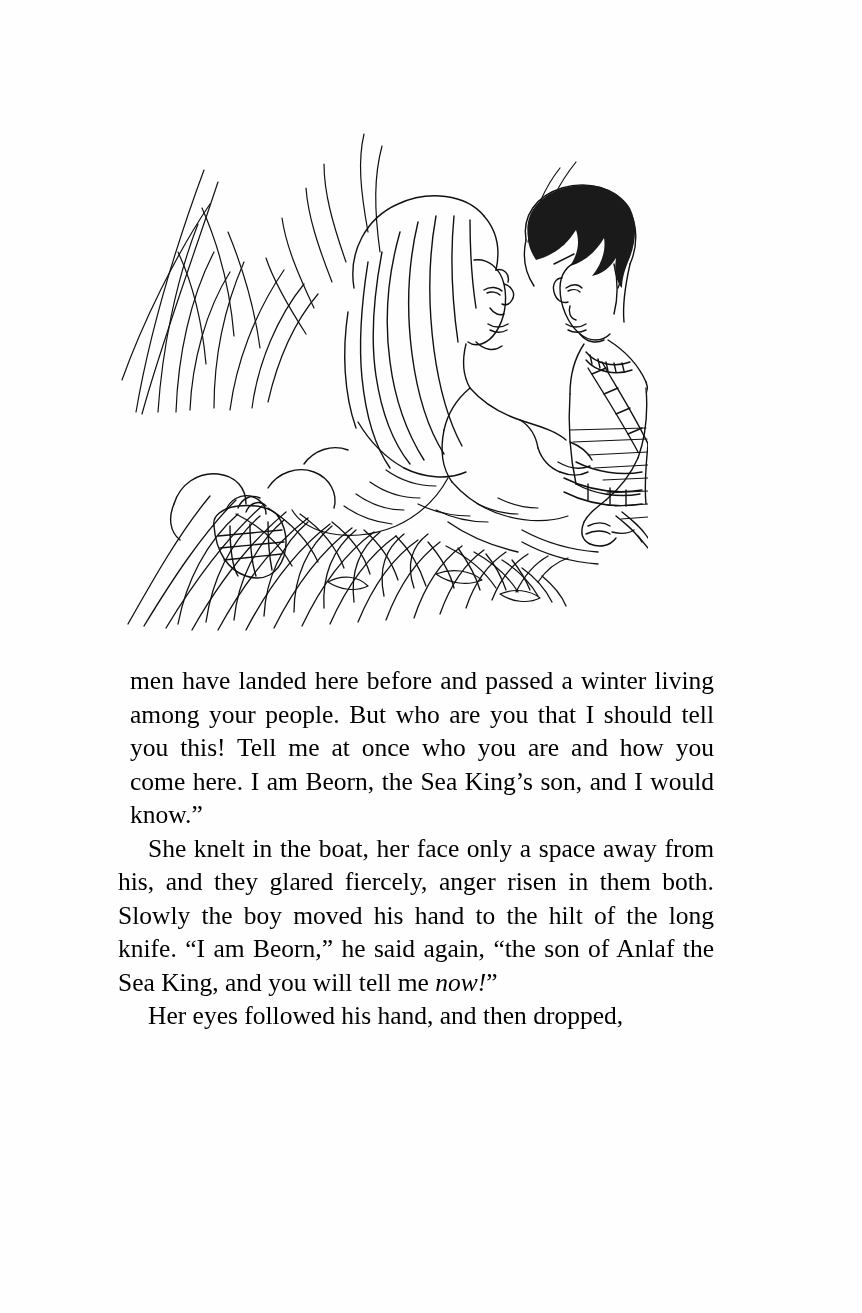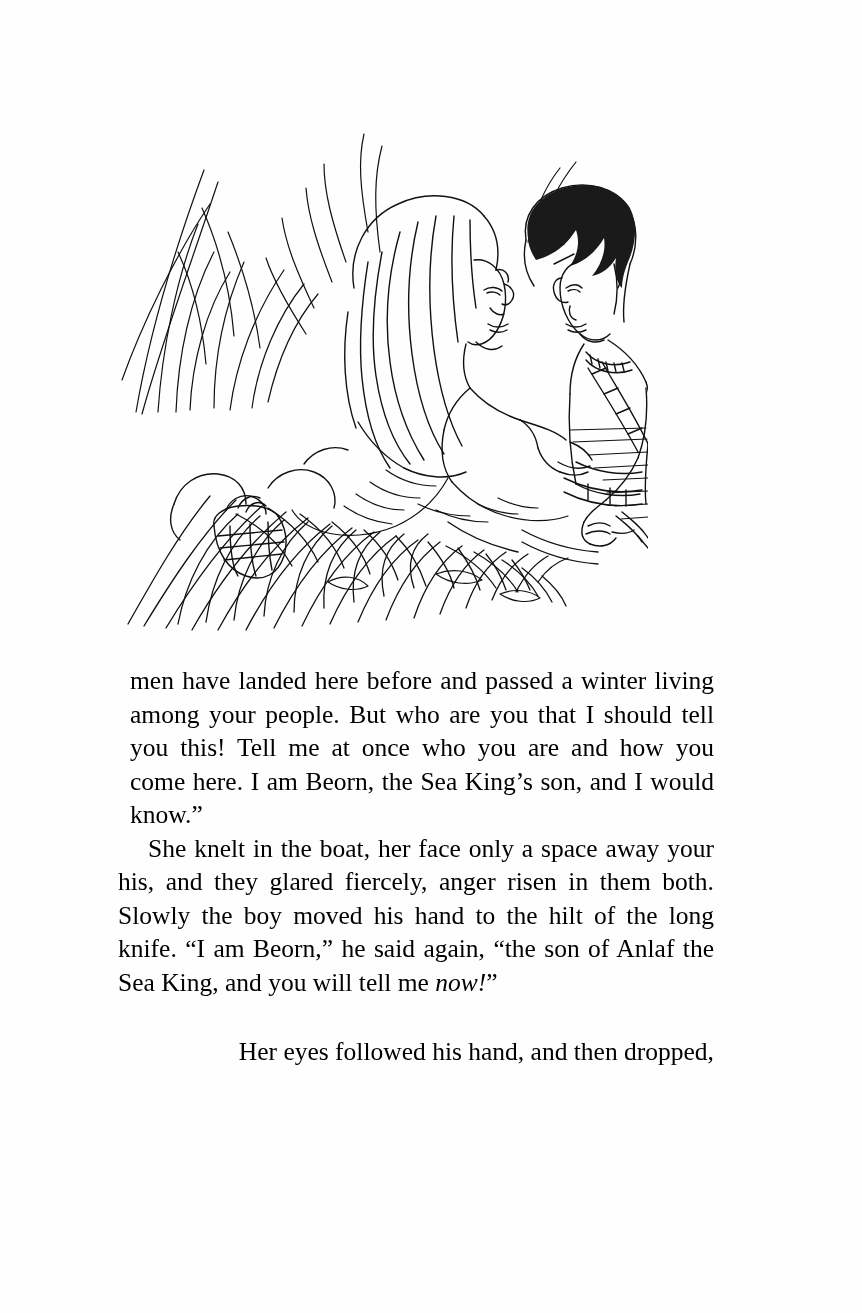--- a/index.html
+++ b/index.html
@@ -47,22 +47,21 @@
     hyphens: none;
   }
   .body-text p.cont {
     text-indent: 0;
     margin-left: 12px;
   }
   .body-text p.indent {
     text-indent: 30px;
   }
   .body-text p.last {
-    text-align: right;
-    margin-top: 36px;
+    text-align: left;
   }
   em { font-style: italic; }
 </style>
 </head>
 <body>
 
 <div class="page">
 
   <div class="illustration-wrap">
     <svg viewBox="0 0 530 520" xmlns="http://www.w3.org/2000/svg" fill="none" stroke="#111111" stroke-width="1.4" stroke-linecap="round" stroke-linejoin="round">
@@ -321,17 +320,17 @@
         <path d="M318 462 C334 456 352 458 364 468 C350 474 332 472 318 462 Z"></path>
         <path d="M382 482 C396 476 412 478 422 486 C410 492 394 490 382 482 Z"></path>
         <path d="M210 470 C224 462 240 464 250 474 C238 480 222 478 210 470 Z"></path>
       </g>
 
     </svg>
   </div>
 
   <div class="body-text">
     <p class="cont">men have landed here before and passed a winter living among your people. But who are you that I should tell you this! Tell me at once who you are and how you come here. I am Beorn, the Sea King’s son, and I would know.”</p>
-    <p class="indent"><span>She knelt in the boat, her face only a space away your his, and they glared fiercely, anger risen in them both. Slowly the boy moved his hand to the hilt of the long knife. “I am Beorn,” he said again, “the son of Anlaf the Sea King, and you will tell me </span><em>now!</em><span>”</span></p>
+    <p class="indent"><span>She knelt in the boat, her face only a space away from his, and they glared fiercely, anger risen in them both. Slowly the boy moved his hand to the hilt of the long knife. “I am Beorn,” he said again, “the son of Anlaf the Sea King, and you will tell me </span><em>now!</em><span>”</span></p>
     <p class="indent last">Her eyes followed his hand, and then dropped,</p>
   </div>
 
 </div>
 
 </body></html>

